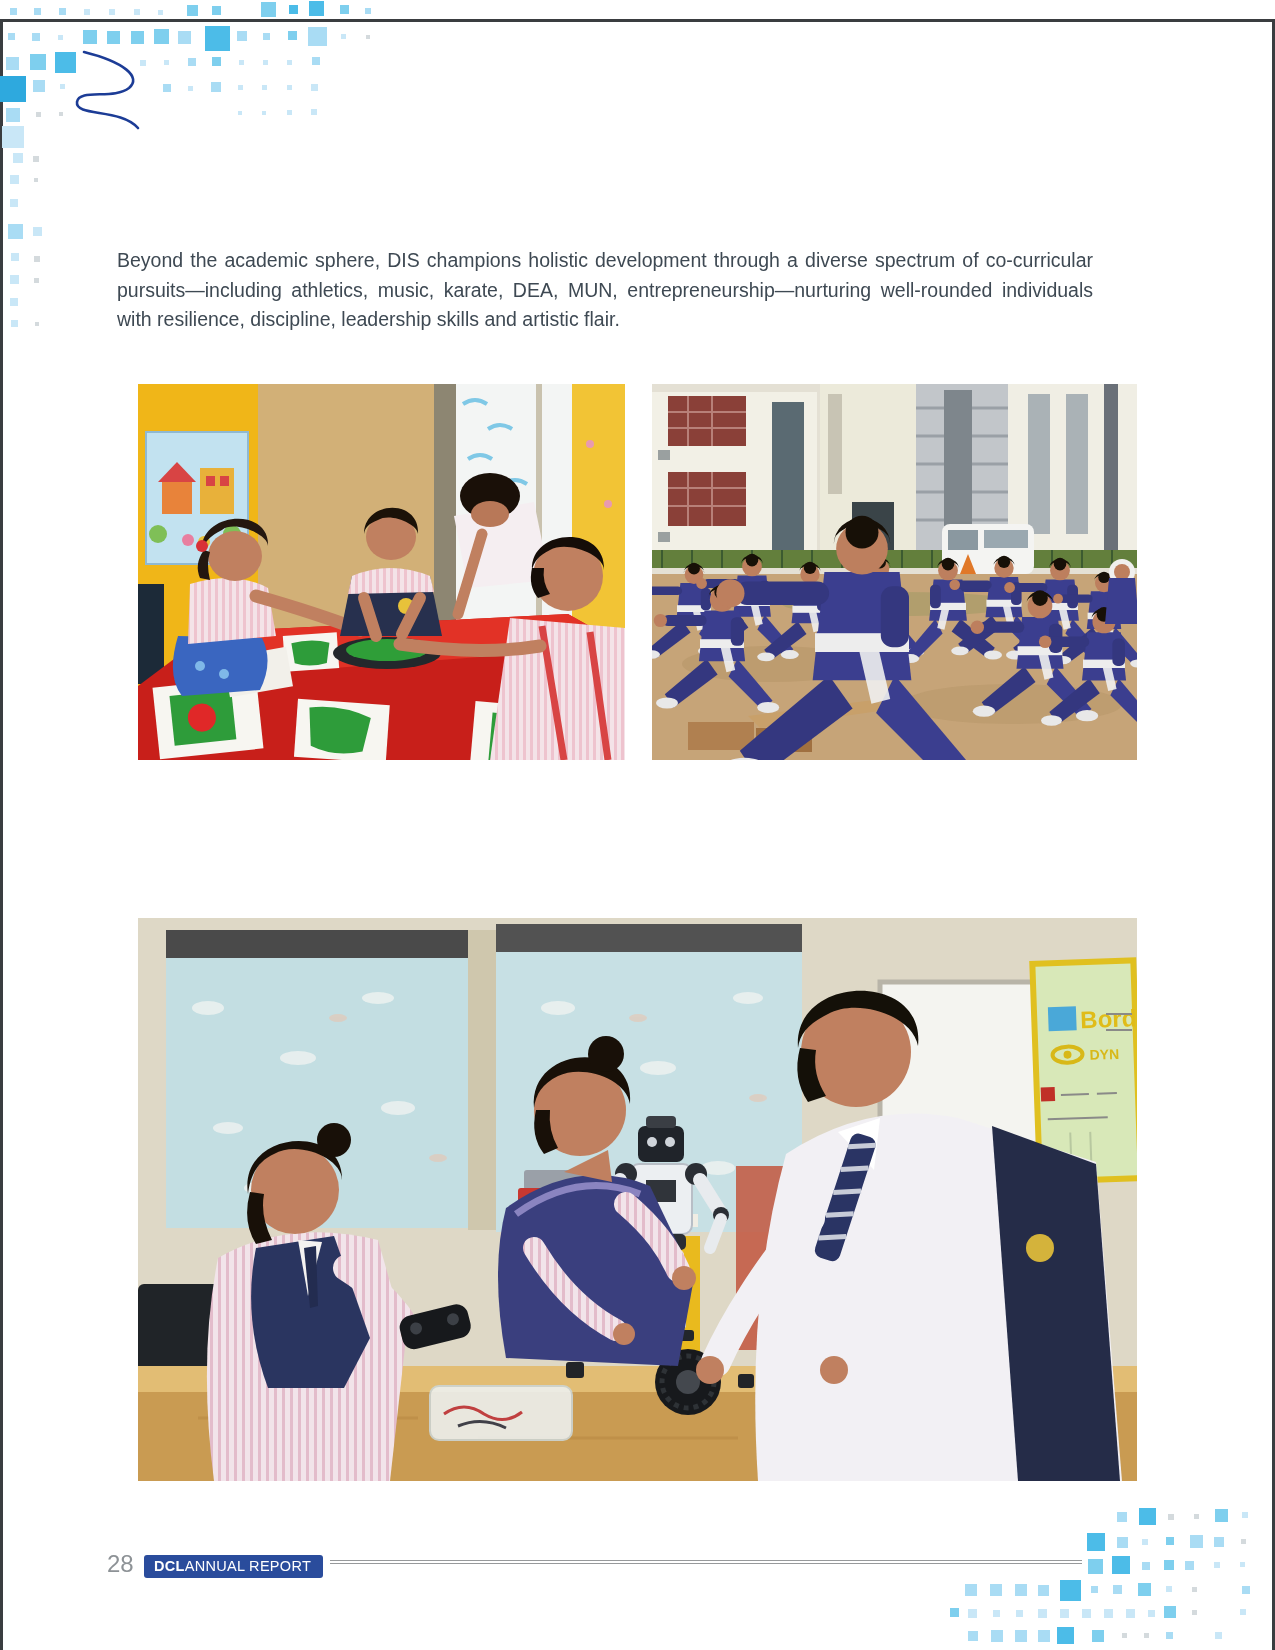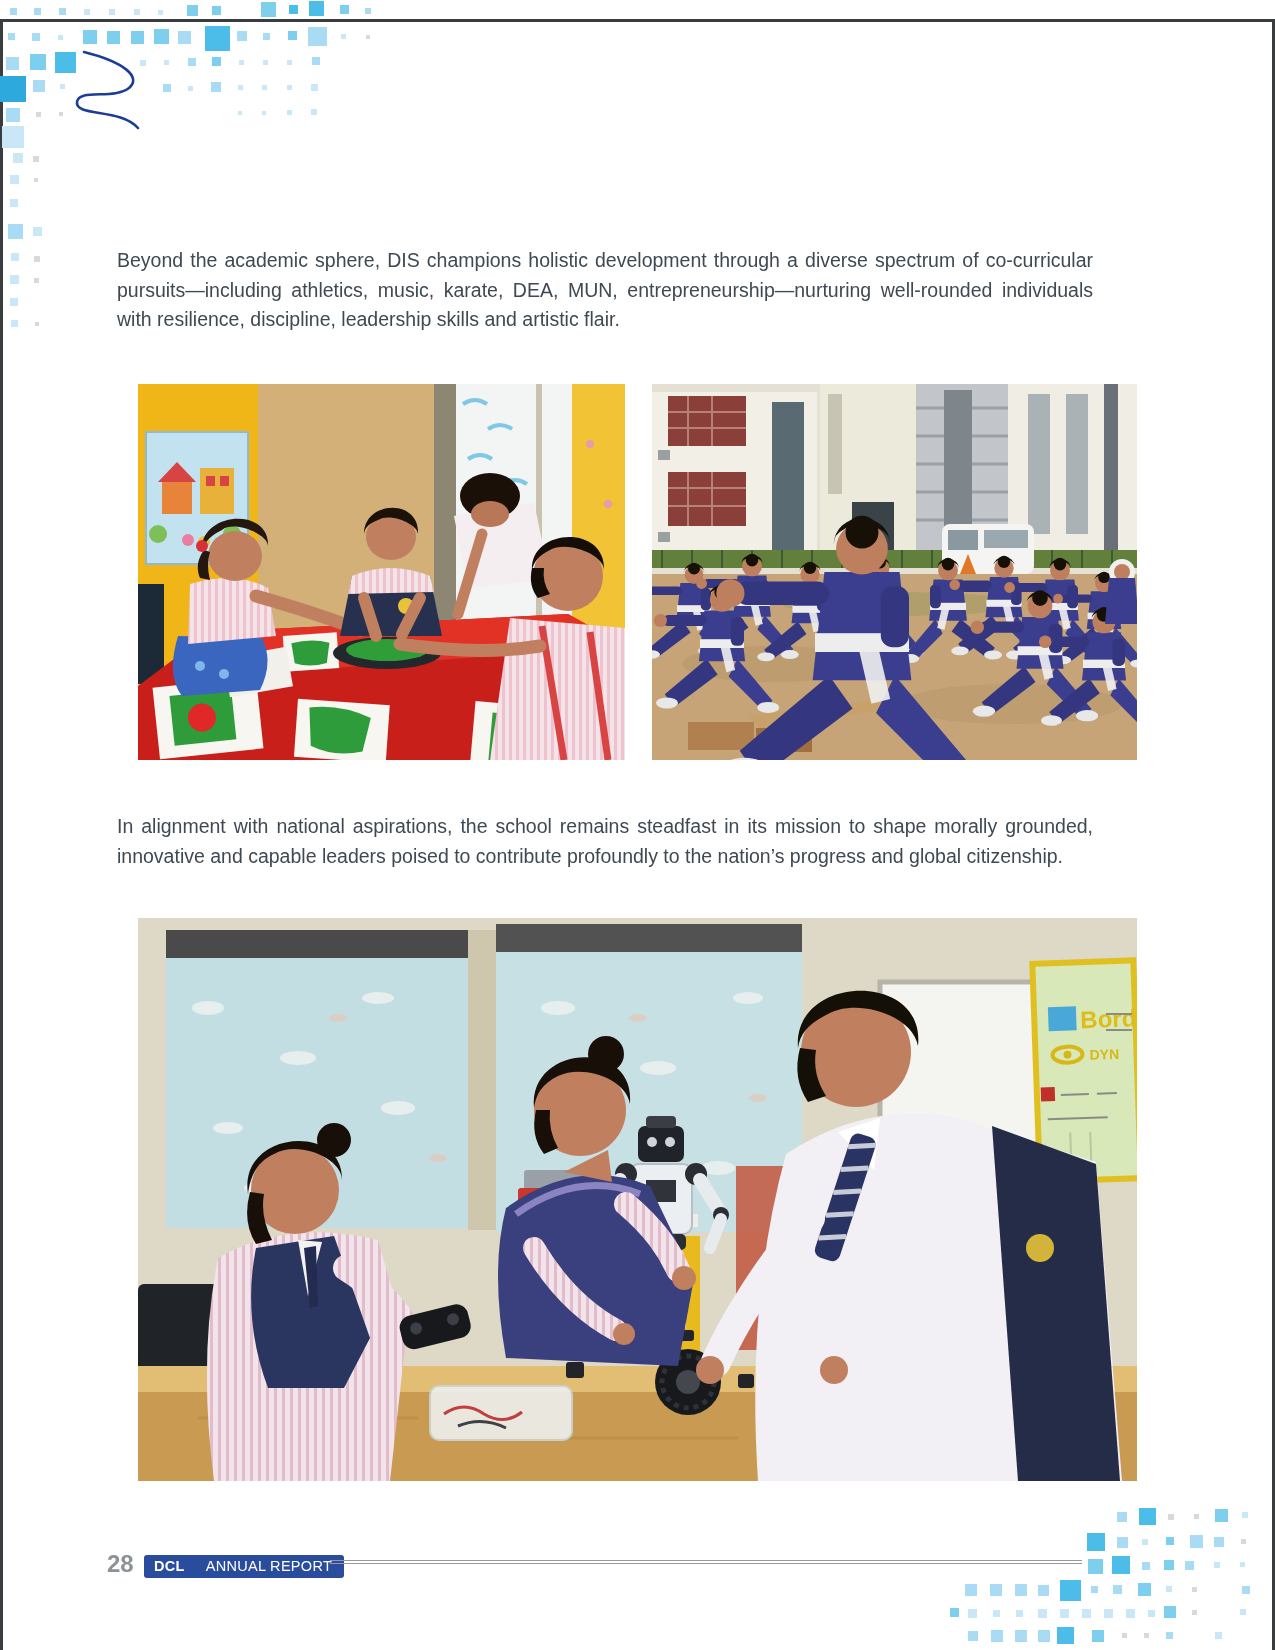--- a/index.html
+++ b/index.html
@@ -20,26 +20,26 @@
         width:976px;left:117px;text-align:justify;margin:0;}
   #para1{top:246px;}
   #para2{top:812px;}
 
   .photo{position:absolute;display:block;}
   #photo1{left:138px;top:384px;}
   #photo2{left:652px;top:384px;}
   #photo3{left:138px;top:918px;}
 
   .footer{position:absolute;left:0;top:1548px;width:1275px;height:40px;}
-  #page-num{position:absolute;left:107px;top:2px;font-size:24px;font-weight:bold;
+  #page-num{position:absolute;left:107px;top:2px;font-size:24px;font-weight:normal;
             color:var(--pagenum);}
   #badge{position:absolute;left:144px;top:7px;height:23px;line-height:23px;
          background:var(--badge);color:#fff;font-size:14.5px;padding:0 12px 0 10px;
          border-radius:3px;letter-spacing:0.3px;white-space:nowrap;}
-  #badge b{margin-right:21px;}
+  #badge b{margin-right:0;}
   #rule{position:absolute;left:330px;top:12px;width:752px;height:2px;
         border-top:1.5px solid var(--rule);border-bottom:1.5px solid var(--rule);}
 </style>
 </head>
 <body>
 
 <div class="page" id="pg" style="--logo: #1c3c96; --text: #3e4953; --badge: #2a4c9c; --pagenum: #8d9296; --rule: #97999b; --edge: #3a3d40;">
 
   <div class="edge" id="edge-top"></div>
   <div class="edge" id="edge-left"></div>
@@ -355,21 +355,20 @@
       <g transform="translate(470,250)">
         <circle cx="0" cy="-62" r="13" fill="#f0f0ee"></circle>
           <circle cx="0" cy="-62" r="8" fill="#bd7f5e"></circle>
         <path d="M-13,-56 L13,-56 L17,-10 L-17,-10 Z" fill="#3b3e8f"></path>
       </g>
 
       <use href="#kk" transform="translate(210,362) scale(2.35)"></use>
     </g>
   </svg>
 
-  <p class="para" id="para2">In alignment with national aspirations, the school remains steadfast in its mission to shape morally grounded, innovative and capable leaders poised to contribute profoundly to the nation’s progress and global citizenship.</p>
 
   <svg class="photo" id="photo3" width="999" height="563" viewBox="0 0 999 563" role="img" aria-label="Three uniformed students working with a white humanoid robot and robot parts on a wooden table in a robotics lab">
     <defs>
       <pattern id="pstripe2" width="8" height="8" patternUnits="userSpaceOnUse">
         <rect width="8" height="8" fill="#f2e4ea"></rect>
           <rect width="3" height="8" fill="#e3bccb"></rect>
       </pattern>
     </defs>
     <g>
       <rect x="0" y="0" width="999" height="563" fill="#ded8c6"></rect>

